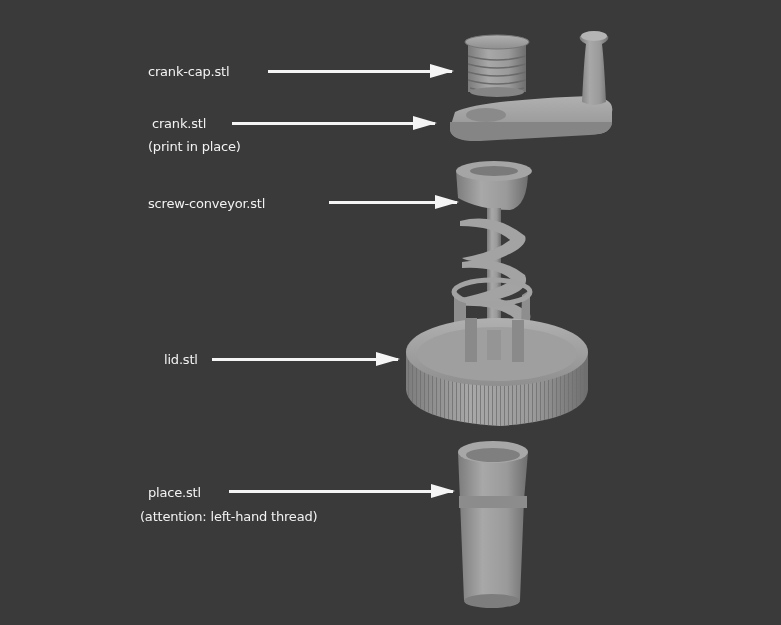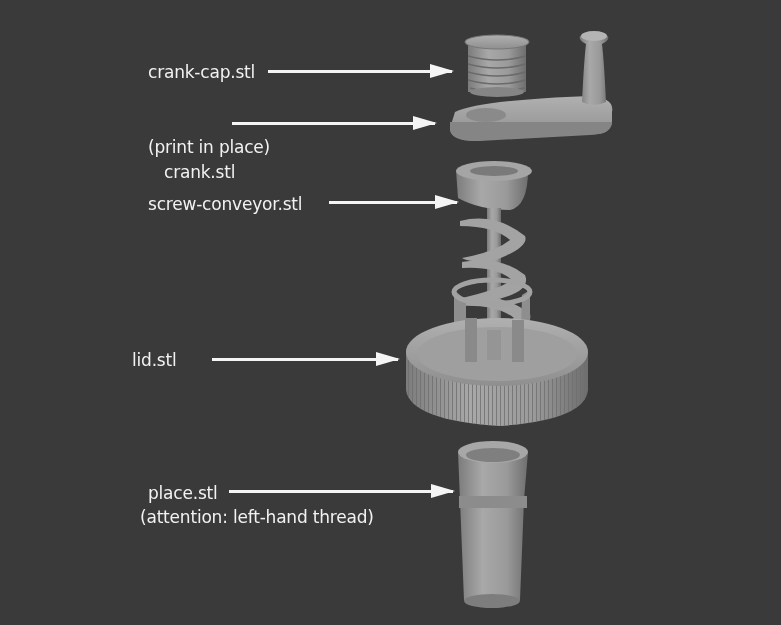--- a/index.html
+++ b/index.html
@@ -1,18 +1,18 @@
 <!DOCTYPE html>
 <html><head>
 <meta charset="utf-8">
 <style>
   html, body { margin:0; padding:0; }
   body { width:781px; height:625px; background:#3a3a3a; position:relative; overflow:hidden;
          font-family:"DejaVu Sans", sans-serif; }
-  .label { position:absolute; color:#f2f2f2; font-size:17px; line-height:22px; white-space:nowrap; letter-spacing:-0.2px; }
+  .label { position:absolute; color:#f2f2f2; font-size:13px; line-height:22px; white-space:nowrap; letter-spacing:-0.2px; }
   .arrow { position:absolute; height:3px; background:#f5f5f5; }
   .arrow::after { content:""; position:absolute; right:-2px; top:-6px; border-left:24px solid #f5f5f5;
                   border-top:7.5px solid transparent; border-bottom:7.5px solid transparent; }
   svg.parts { position:absolute; left:0; top:0; }
 </style>
 </head>
 <body>
 
 <svg class="parts" width="781" height="625" viewBox="0 0 781 625">
   <defs>
@@ -82,25 +82,25 @@
     <rect x="459" y="496" width="68" height="12" fill="#8c8c8c"></rect>
     <ellipse cx="493" cy="452" rx="35" ry="11" fill="#a7a7a7"></ellipse>
     <ellipse cx="493" cy="455" rx="27" ry="7" fill="#7f7f7f"></ellipse>
     <ellipse cx="492" cy="601" rx="28" ry="7" fill="#7d7d7d"></ellipse>
   </g>
 </svg>
 
 <div class="label" style="left:148px;top:61px;">crank-cap.stl</div>
 <div class="arrow" style="left:268px;top:70px;width:184px;"></div>
 
-<div class="label" style="left:164px;top:113px;margin-top:48px;">crank.stl</div>
+<div class="label" style="left:152px;top:113px;">crank.stl</div>
 <div class="label" style="left:148px;top:136px;">(print in place)</div>
 <div class="arrow" style="left:232px;top:122px;width:203px;"></div>
 
 <div class="label" style="left:148px;top:193px;">screw-conveyor.stl</div>
 <div class="arrow" style="left:329px;top:201px;width:128px;"></div>
 
-<div class="label" style="left:132px;top:349px;">lid.stl</div>
+<div class="label" style="left:164px;top:349px;">lid.stl</div>
 <div class="arrow" style="left:212px;top:358px;width:186px;"></div>
 
 <div class="label" style="left:148px;top:482px;">place.stl</div>
 <div class="label" style="left:140px;top:506px;">(attention: left-hand thread)</div>
 <div class="arrow" style="left:229px;top:490px;width:224px;"></div>
 
 </body></html>

